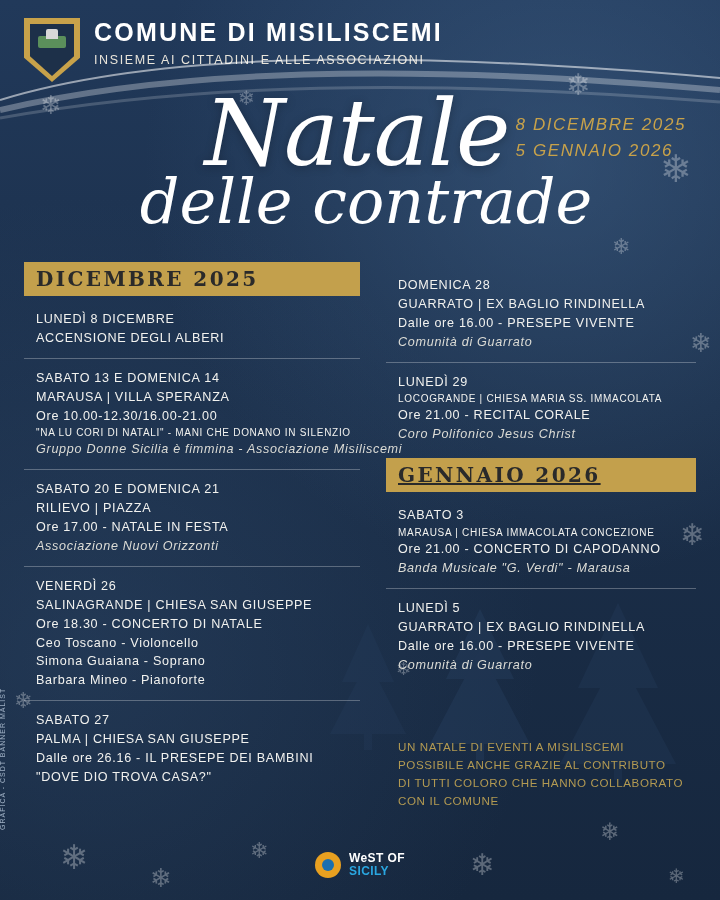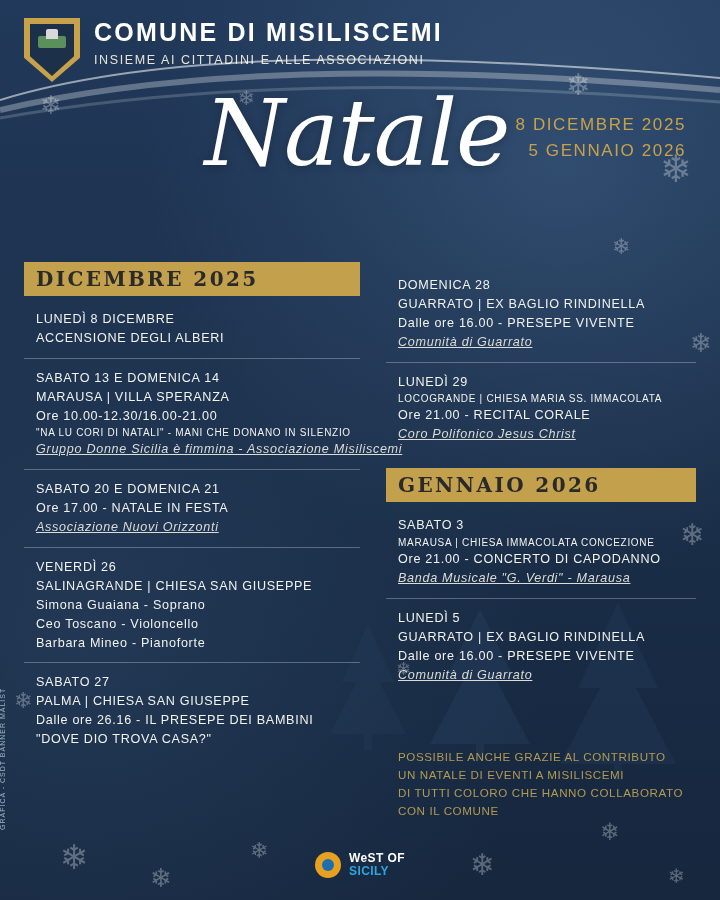--- a/index.html
+++ b/index.html
@@ -81,21 +81,21 @@
     margin-left:18px;
     color:#ffffff;
     letter-spacing:0px;
   }
   .swoosh {
     position:absolute; left:0; top:44px; width:720px; height:80px;
     pointer-events:none;
   }
   .dates {
     position:absolute; right:34px; top:112px;
-    text-align:right; color:#c8a24a; font-size:17px; letter-spacing:1.6px; line-height:1.55;
+    text-align:left; color:#c8a24a; font-size:17px; letter-spacing:1.6px; line-height:1.55;font-style:italic;
   }
 
   
   .cols { position:absolute; top:262px; left:24px; right:24px; display:flex; gap:26px; }
   .col { width:336px; }
 
   .band {
     background:#c3a04c;
     color:#2a2a2a;
     font-family:"DejaVu Serif", serif;
@@ -103,21 +103,21 @@
     letter-spacing:2.4px;
     padding:5px 0 5px 12px;
     font-weight:bold;
     margin-bottom:4px;
   }
   .band.right-col { margin-top:0; }
 
   .entry { padding:10px 2px 10px 12px; border-bottom:1px solid rgba(255,255,255,.28); }
   .entry:last-child { border-bottom:none; }
   .entry .ln { font-size:12.6px; letter-spacing:.7px; line-height:1.5; color:#f2f2ef; white-space:nowrap; }
-  .entry .ln.it { font-style:italic; color:#dcdcd6;text-decoration:underline; }
+  .entry .ln.it { font-style:italic; color:#dcdcd6; }
   .entry .ln.sm { font-size:10px; }
 
   .note {
     margin-top:26px; padding-left:12px;
     font-size:12.4px; letter-spacing:.7px; color:#f2f2ef;
   }
   .credit {
     margin-top:54px; padding-left:12px;
     font-size:11.6px; letter-spacing:.6px; line-height:1.55; color:#b39a52;
   }
@@ -186,20 +186,21 @@
   </div>
 
   <svg class="swoosh" viewBox="0 0 720 80" preserveAspectRatio="none">
     <path d="M0,56 C150,10 380,4 720,34" stroke="rgba(255,255,255,.55)" stroke-width="2" fill="none"></path>
     <path d="M0,66 C170,26 400,18 720,46" stroke="rgba(255,255,255,.30)" stroke-width="6" fill="none"></path>
     <path d="M0,74 C190,40 420,34 720,58" stroke="rgba(255,255,255,.18)" stroke-width="3" fill="none"></path>
   </svg>
 
   <div class="titlewrap">
     <div class="title-main">Natale</div>
+    <div class="title-sub">delle contrade</div>
   </div>
 
   <div class="dates">
     <div>8 DICEMBRE 2025</div>
     <div>5 GENNAIO 2026</div>
   </div>
 
   <div class="cols">
 
     <div class="col">
@@ -211,28 +212,30 @@
           </div>
           <div class="entry">
             <div class="ln">SABATO 13 E DOMENICA 14</div>
             <div class="ln">MARAUSA | VILLA SPERANZA</div>
             <div class="ln">Ore 10.00-12.30/16.00-21.00</div>
             <div class="ln sm">"NA LU CORI DI NATALI" - MANI CHE DONANO IN SILENZIO</div>
             <div class="ln it">Gruppo Donne Sicilia è fimmina - Associazione Misiliscemi</div>
           </div>
           <div class="entry">
             <div class="ln">SABATO 20 E DOMENICA 21</div>
+            <div class="ln">RILIEVO | PIAZZA</div>
             <div class="ln">Ore 17.00 - NATALE IN FESTA</div>
             <div class="ln it">Associazione Nuovi Orizzonti</div>
           </div>
           <div class="entry">
             <div class="ln">VENERDÌ 26</div>
             <div class="ln">SALINAGRANDE | CHIESA SAN GIUSEPPE</div>
+            <div class="ln">Ore 18.30 - CONCERTO DI NATALE</div>
+            <div class="ln">Ceo Toscano - Violoncello</div>
             <div class="ln">Simona Guaiana - Soprano</div>
-            <div class="ln">Ceo Toscano - Violoncello</div>
             <div class="ln">Barbara Mineo - Pianoforte</div>
           </div>
           <div class="entry">
             <div class="ln">SABATO 27</div>
             <div class="ln">PALMA | CHIESA SAN GIUSEPPE</div>
             <div class="ln">Dalle ore 26.16 - IL PRESEPE DEI BAMBINI</div>
             <div class="ln">"DOVE DIO TROVA CASA?"</div>
           </div>
         </div>
     </div>
@@ -245,38 +248,38 @@
             <div class="ln">Dalle ore 16.00 - PRESEPE VIVENTE</div>
             <div class="ln it">Comunità di Guarrato</div>
           </div>
           <div class="entry">
             <div class="ln">LUNEDÌ 29</div>
             <div class="ln sm">LOCOGRANDE | CHIESA MARIA SS. IMMACOLATA</div>
             <div class="ln">Ore 21.00 - RECITAL CORALE</div>
             <div class="ln it">Coro Polifonico Jesus Christ</div>
           </div>
         </div>
-      <div class="band right-col" style="margin-top:14px;">GENNAIO 2026</div>
+      <div class="band right-col" style="margin-top:4px;text-decoration:underline;">GENNAIO 2026</div>
       <div id="right-jan-entries">
           <div class="entry">
             <div class="ln">SABATO 3</div>
             <div class="ln sm">MARAUSA | CHIESA IMMACOLATA CONCEZIONE</div>
             <div class="ln">Ore 21.00 - CONCERTO DI CAPODANNO</div>
             <div class="ln it">Banda Musicale "G. Verdi" - Marausa</div>
           </div>
           <div class="entry">
             <div class="ln">LUNEDÌ 5</div>
             <div class="ln">GUARRATO | EX BAGLIO RINDINELLA</div>
             <div class="ln">Dalle ore 16.00 - PRESEPE VIVENTE</div>
             <div class="ln it">Comunità di Guarrato</div>
           </div>
         </div>
       <div class="credit" id="credit-block">
+          <div>UN NATALE DI EVENTI A MISILISCEMI</div>
           <div>POSSIBILE ANCHE GRAZIE AL CONTRIBUTO</div>
-          <div>UN NATALE DI EVENTI A MISILISCEMI</div>
           <div>DI TUTTI COLORO CHE HANNO COLLABORATO</div>
           <div>CON IL COMUNE</div>
         </div>
     </div>
 
   </div>
 
   <div class="footer">
     <div class="logo-mark">
         <span></span>

